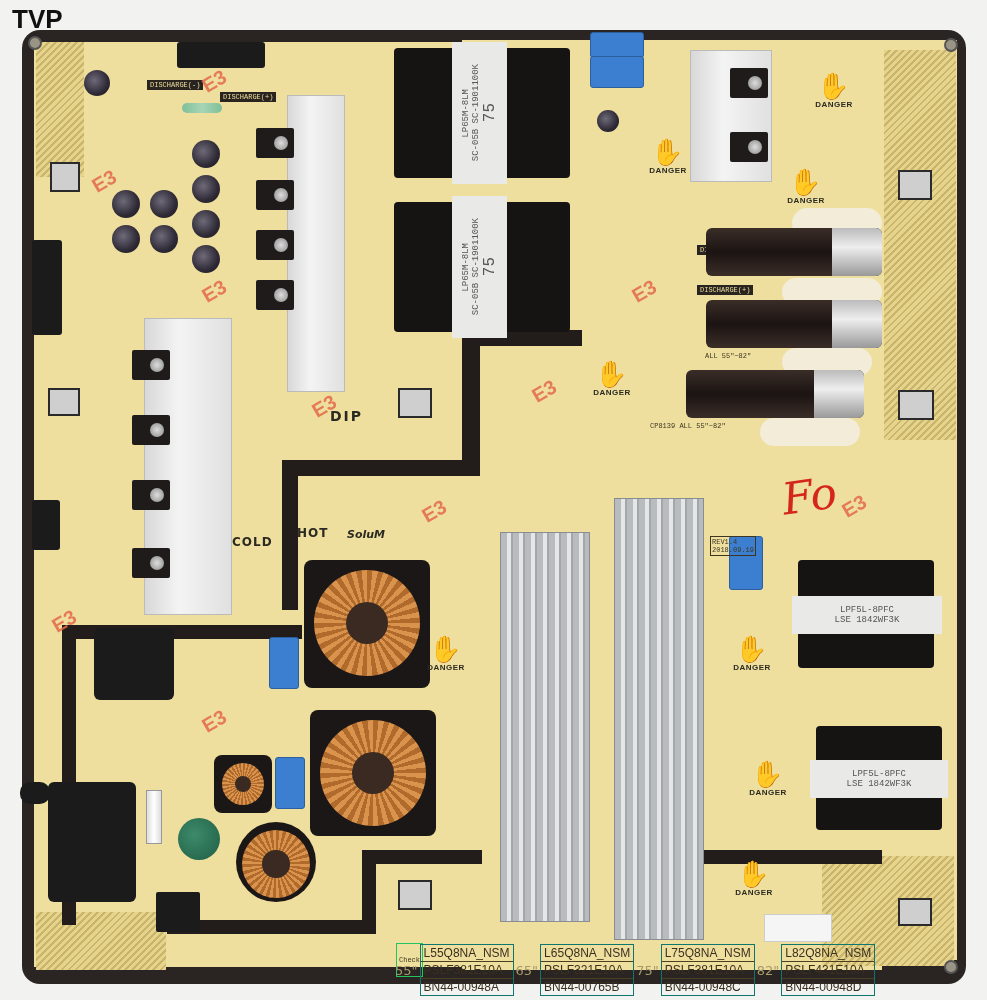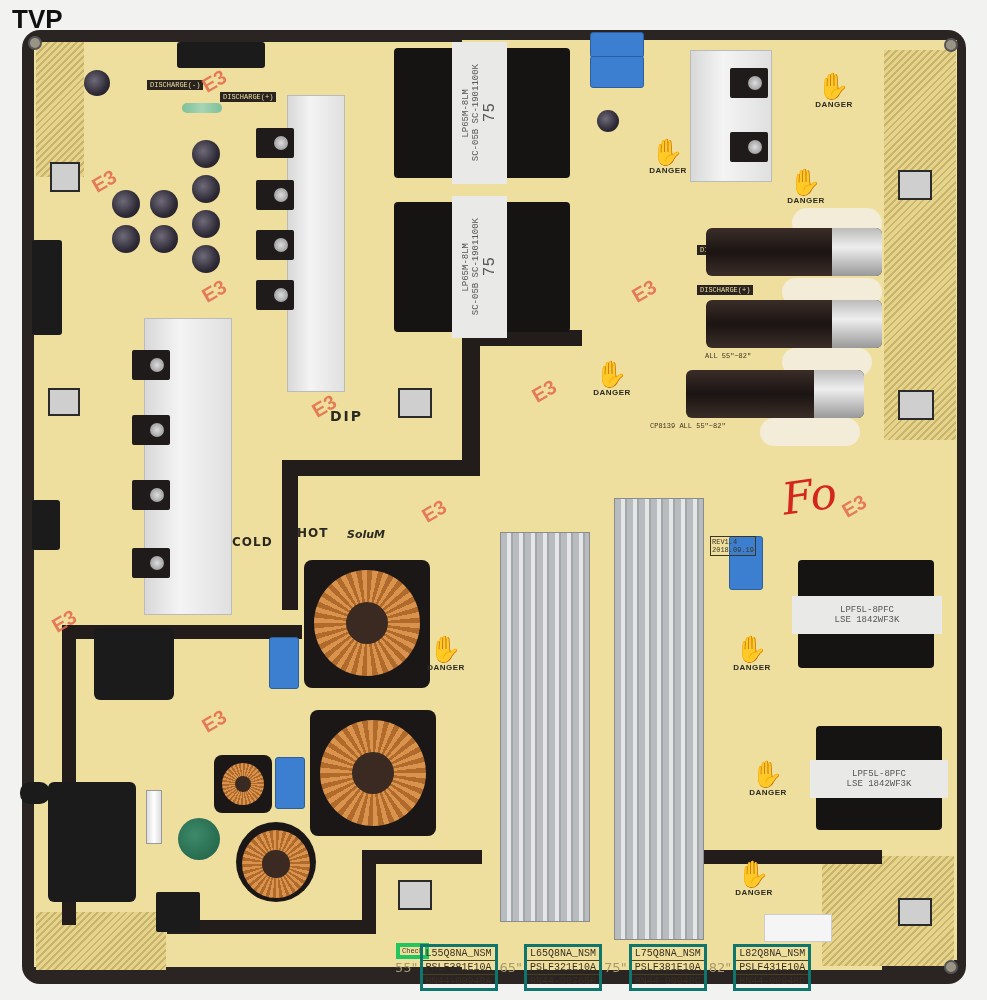--- a/index.html
+++ b/index.html
@@ -31,21 +31,21 @@
   .danger .dtxt{font-size:8px;font-weight:bold;color:#2b2a22;letter-spacing:0.5px;}
   .elec{position:absolute;border-radius:50%;background:radial-gradient(circle at 40% 40%,#6f6a78,#2e2a36 60%,#1b1820);}
   .socket{position:absolute;background:#1b1b1b;border-radius:6px;}
   .conn{position:absolute;background:#1b1b1b;border-radius:3px;}
   .pad{position:absolute;background:#cfcfcf;border:2px solid #2a2a2a;}
   .hole{position:absolute;width:10px;height:10px;border-radius:50%;background:#9a9484;border:2px solid #555;}
   .ce{position:absolute;color:#e36a4a;font-size:20px;font-weight:bold;opacity:0.85;transform:rotate(-30deg);}
   .model-grid{position:absolute;left:395px;top:944px;display:flex;gap:2px;align-items:center;}
   .model-col{display:flex;align-items:center;gap:2px;}
   .model-size{font-size:13px;color:#a79a6a;font-family:"DejaVu Sans",sans-serif;}
-  .model-box{border:3px solid #0f766e;font-family:Liberation Mono, monospace;font-size:10px;color:#3a3020;}
+  .model-box{border:1px solid #0f766e;font-family:Liberation Sans, sans-serif;font-size:12px;color:#3a3020;}
   .model-box div{padding:1px 3px;border-bottom:1px solid #4a4020;}
   .model-box div:last-child{border-bottom:none;}
   .redmark{position:absolute;color:#d4261a;font-size:44px;font-family:"DejaVu Serif",serif;font-style:italic;transform:rotate(-8deg);}
   .qr{position:absolute;background:#f5f5f5;border:1px solid #ccc;}
   .resistor{position:absolute;height:10px;border-radius:5px;background:linear-gradient(90deg,#7fbf9a,#a6d5b5 50%,#7fbf9a);}
   .fuse{position:absolute;background:linear-gradient(90deg,#ddd,#fff,#ddd);border:1px solid #999;}
   .varistor{position:absolute;border-radius:50%;background:radial-gradient(circle at 40% 40%,#3d8a6a,#1f5e45);}
 </style>
 </head>
 <body>
@@ -244,21 +244,21 @@
   <div class="ce" style="left:610px;top:250px;">E3</div>
   <div class="ce" style="left:30px;top:580px;">E3</div>
   <div class="ce" style="left:180px;top:680px;">E3</div>
   <div class="ce" style="left:400px;top:470px;">E3</div>
   <div class="ce" style="left:820px;top:465px;">E3</div>
 
   <div class="redmark" style="left:760px;top:440px;">Fo</div>
 
   <div class="qr" style="left:742px;top:884px;width:66px;height:26px;"></div>
 
-  <div class="lbl" style="left:374px;top:913px;border:4px solid #22c55e;padding:0 2px;">Check</div>
+  <div class="lbl" style="left:374px;top:913px;border:1px solid #22c55e;padding:12px 2px;">Check</div>
 </div>
 
 <div class="model-grid">
   <div class="model-col">
     <span class="model-size">55"</span>
     <div class="model-box">
       <div>L55Q8NA_NSM</div>
       <div>PSLF381E10A</div>
       <div>BN44-00948A</div>
     </div>

